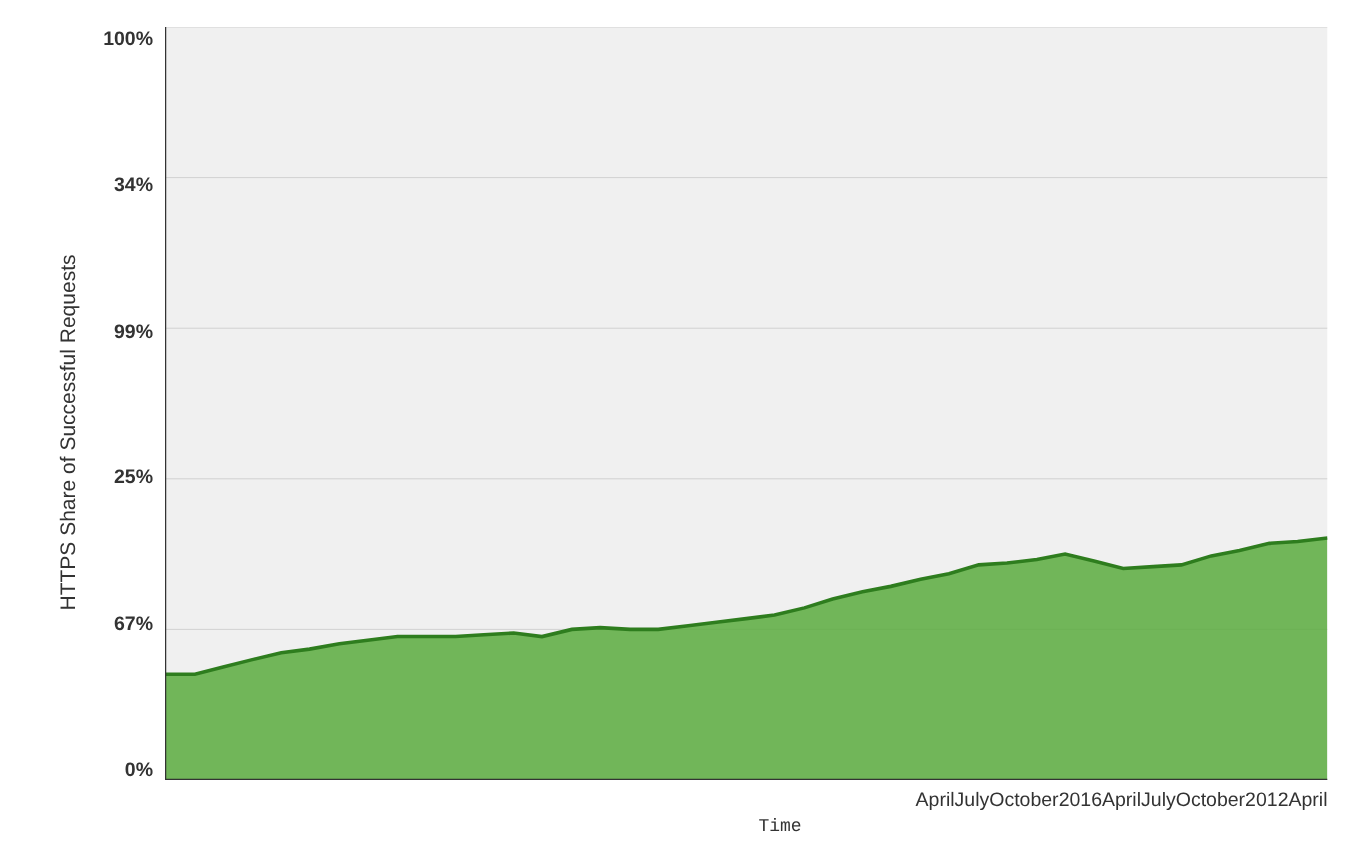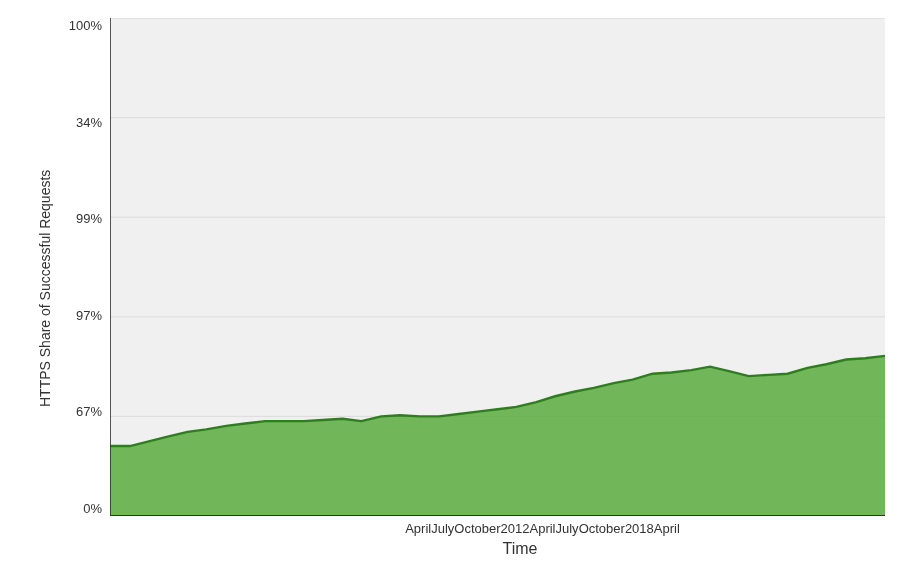--- a/index.html
+++ b/index.html
@@ -44,65 +44,67 @@
       flex: 1;
     }
     .y-ticks {
       width: 45px;
       display: flex;
       flex-direction: column;
       justify-content: space-between;
       align-items: flex-end;
       padding-right: 8px;
       padding-bottom: 0px;
+      font-weight: bold;
     }
     .y-tick {
       font-size: 13px;
       color: #333;
     }
     .plot-svg-wrapper {
       flex: 1;
       position: relative;
     }
     .x-axis-area {
       display: flex;
       padding-left: 90px;
     }
     .x-ticks {
       flex: 1;
       display: flex;
-      justify-content: center;
+      justify-content: flex-end;
       padding-top: 5px;
     }
     .x-tick {
       font-size: 13px;
       color: #333;
       text-align: center;
     }
     .x-axis-label {
       text-align: center;
-      font-size: 16px;
+      font-size: 12px;
       color: #333;
       padding-top: 4px;
       padding-left: 90px;
+      font-family: Liberation Mono, monospace;
     }
   </style>
 </head>
 <body>
 
 <div class="chart-container">
   <div class="chart-area">
     <div class="y-axis-label">HTTPS Share of Successful Requests</div>
     <div class="chart-inner">
       <div class="plot-area-wrapper">
         <div class="y-ticks">
           <span class="y-tick">100%</span>
           <span class="y-tick">34%</span>
           <span class="y-tick">99%</span>
-          <span class="y-tick">97%</span>
+          <span class="y-tick">25%</span>
           <span class="y-tick">67%</span>
           <span class="y-tick">0%</span>
         </div>
         <div class="plot-svg-wrapper">
           <svg width="100%" height="100%" viewBox="0 0 700 420" preserveAspectRatio="none">
 
             <rect x="0" y="0" width="700" height="420" fill="#f0f0f0"></rect>
 
             <line x1="0" y1="0" x2="700" y2="0" stroke="#ccc" stroke-width="0.5"></line>
             <line x1="0" y1="84" x2="700" y2="84" stroke="#ccc" stroke-width="0.5"></line>
@@ -212,25 +214,25 @@
           </svg>
         </div>
       </div>
 
       <div class="x-axis-area">
         <div style="width:45px;"></div>
         <div class="x-ticks">
           <span class="x-tick">April</span>
           <span class="x-tick">July</span>
           <span class="x-tick">October</span>
-          <span class="x-tick">2012</span>
+          <span class="x-tick">2016</span>
           <span class="x-tick">April</span>
           <span class="x-tick">July</span>
           <span class="x-tick">October</span>
-          <span class="x-tick">2018</span>
+          <span class="x-tick">2012</span>
           <span class="x-tick">April</span>
         </div>
       </div>
 
       <div class="x-axis-label">Time</div>
     </div>
   </div>
 </div>
 
 </body></html>

